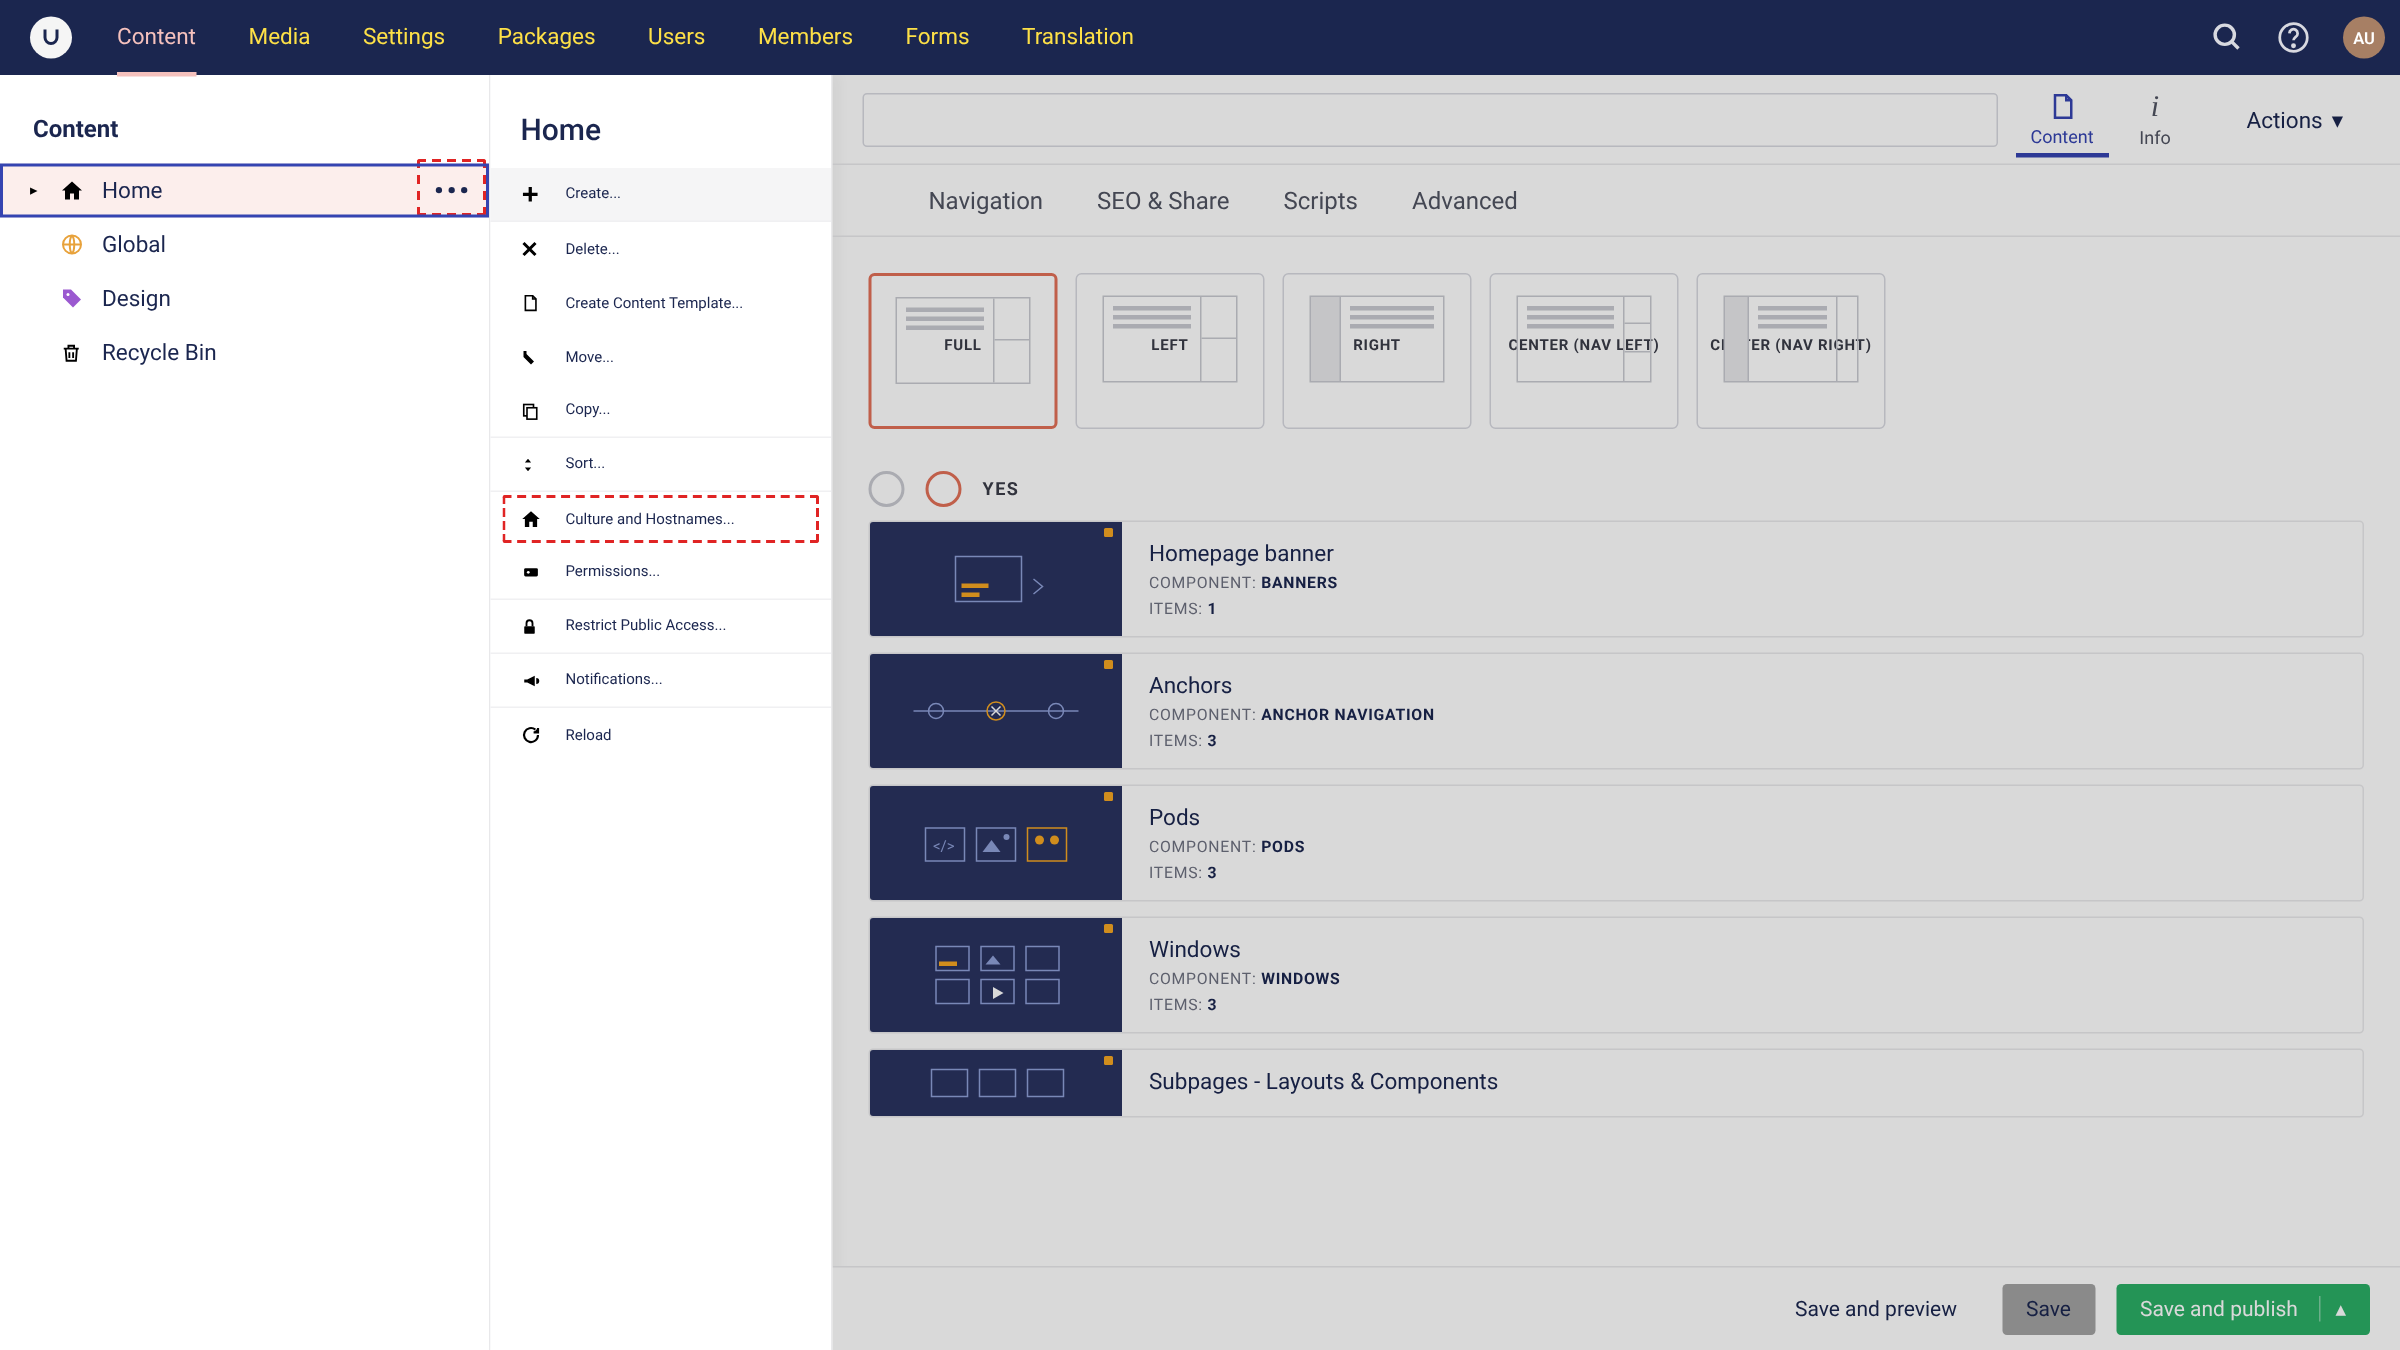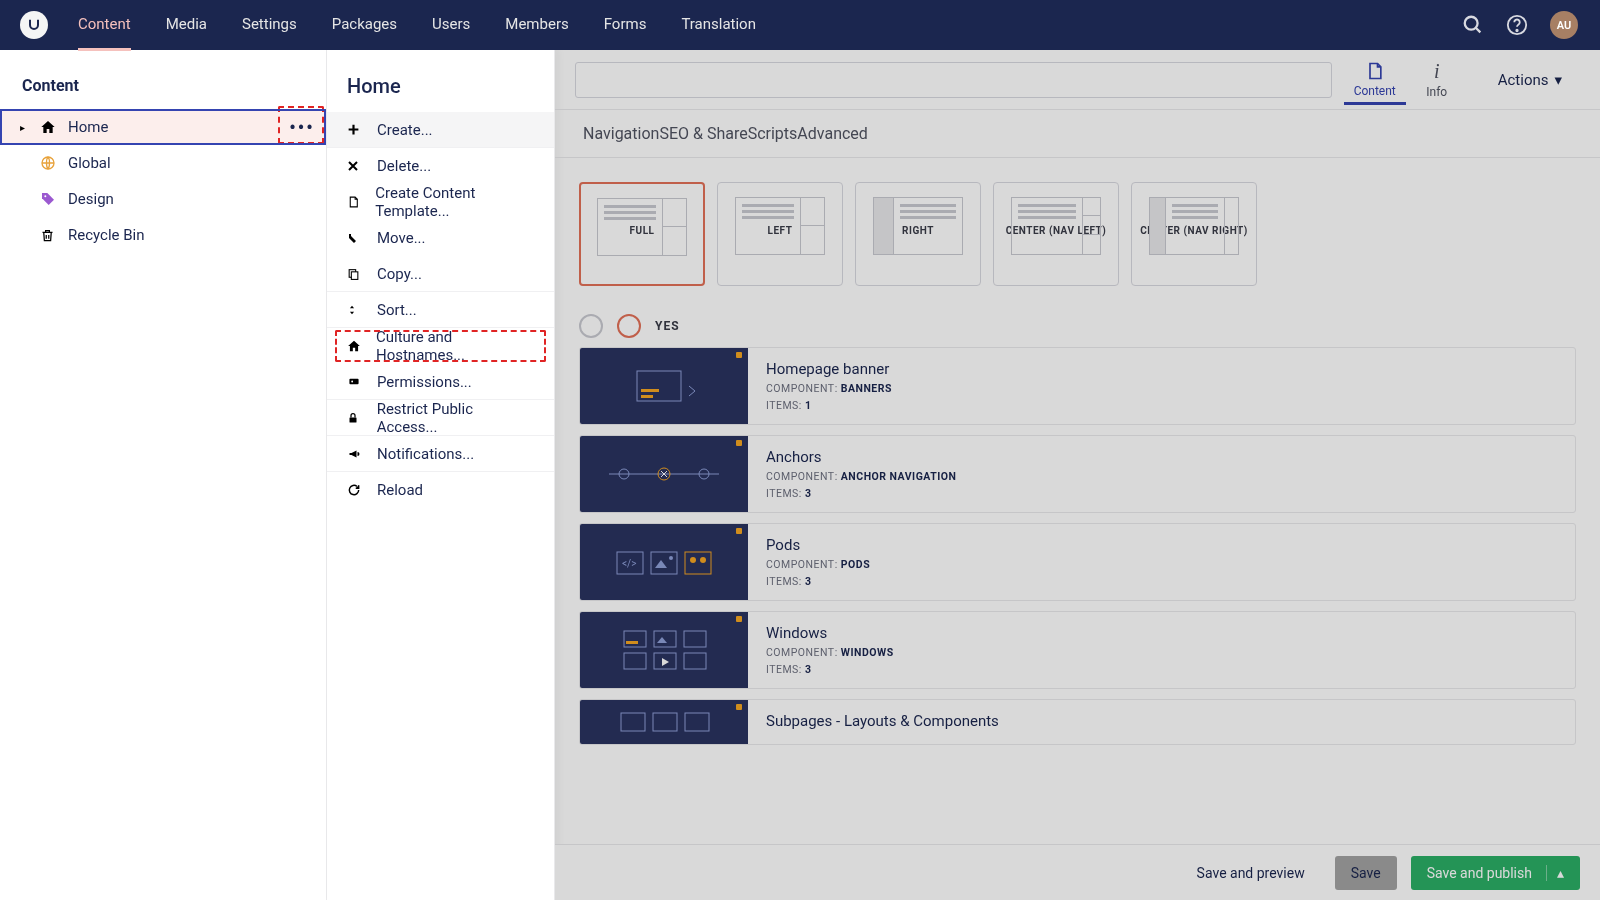--- a/index.html
+++ b/index.html
@@ -1,57 +1,57 @@
 <!DOCTYPE html>
 <html><head>
 <meta charset="utf-8">
 <style>
 * { margin:0; padding:0; box-sizing:border-box; font-family: -apple-system, BlinkMacSystemFont, "Segoe UI", Roboto, "Helvetica Neue", Arial, sans-serif; }
 body { width:1600px; height:900px; overflow:hidden; background:#fff; color:#1b264f; }
 
 .topnav { height:50px; background:#1b264f; display:flex; align-items:center; padding:0 20px; position:relative; }
 .logo { width:28px; height:28px; border-radius:50%; background:#f5f5f5; display:flex; align-items:center; justify-content:center; color:#1b264f; font-weight:700; font-size:16px; }
 .topnav-tabs { display:flex; margin-left:30px; gap:35px; }
-.topnav-tab { color:#e5e5e5; font-size:15px; cursor:pointer; padding:15px 0; }
+.topnav-tab { color:#fde047; font-size:15px; cursor:pointer; padding:15px 0; }
 .topnav-tab.active { color:#f5c1bd; border-bottom:3px solid #f5c1bd; }
-.topnav-right { position:absolute; right:22px; display:flex; align-items:center; gap:22px; }
+.topnav-right { position:absolute; right:10px; display:flex; align-items:center; gap:22px; }
 .tn-icon { width:22px; height:22px; color:#d8d9e0; }
 .avatar { width:28px; height:28px; border-radius:50%; background:#a77f64; color:#fff; display:flex; align-items:center; justify-content:center; font-size:11px; font-weight:600;}
 
 .shell { display:flex; height:850px; }
 .left-col { width:327px; border-right:1px solid #e9e9eb; display:flex; flex-direction:column; }
 .left-col h2 { padding:26px 22px 14px; font-size:16px; font-weight:700; }
 .tree { }
 .tree-item { display:flex; align-items:center; gap:10px; padding:8px 10px 8px 20px; font-size:15px; cursor:pointer; position:relative; height:36px; }
 .tree-item .caret { width:10px; color:#000; font-size:10px;}
 .tree-item .ti-icon { width:18px; text-align:center; }
 .tree-item.selected { background:#fceeec; }
 .tree-item.selected::after{ content:""; position:absolute; inset:0; border:2px solid #3544b1; pointer-events:none;}
 .dots-box { position:absolute; right:6px; top:3px; height:30px; width:36px; display:flex; align-items:center; justify-content:center; font-size:18px; font-weight:700; letter-spacing:2px;}
 .dash-highlight-sm { position:absolute; right:2px; top:-3px; width:46px; height:38px; border:2px dashed #e02424; border-radius:2px; pointer-events:none;}
 
 .context-col { width:228px; border-right:1px solid #e9e9eb; background:#fff; display:flex; flex-direction:column; box-shadow:4px 0 8px rgba(0,0,0,0.04); }
 .context-col h3 { padding:24px 20px 14px; font-size:20px; font-weight:500; }
-.ctx-item { display:flex; align-items:center; gap:14px; padding:0 20px; height:36px; font-size:15px; cursor:pointer; border-bottom:1px solid #f0f0f2; position:relative;}
+.ctx-item { display:flex; align-items:center; gap:14px; padding:0 20px; height:36px; font-size:10px; cursor:pointer; border-bottom:1px solid #f0f0f2; position:relative;}
 .ctx-item.hov { background:#f5f5f6; }
 .ctx-item.noborder{ border-bottom:none;}
 .ctx-icon { width:16px; text-align:center; color:#20232f; }
 .dash-highlight-ctx { position:absolute; left:8px; right:8px; top:2px; bottom:2px; border:2px dashed #e02424; border-radius:2px; pointer-events:none;}
 
 .main { flex:1; position:relative; }
 .overlay { position:absolute; inset:0; background:rgba(0,0,0,0.15); z-index:5; pointer-events:none; }
 .editbar { height:60px; display:flex; align-items:center; padding:12px 20px; gap:12px; border-bottom:1px solid #e9e9eb;}
 .title-input { flex:1; height:36px; border:1px solid #d8d9e0; border-radius:3px; padding:0 12px; font-size:16px; }
 .view-tabs { display:flex; }
 .view-tab { width:62px; text-align:center; padding:6px 0 4px; font-size:12px; color:#515462; cursor:pointer; }
 .view-tab.active { color:#3544b1; border-bottom:3px solid #3544b1; }
 .vt-icon { font-size:20px; display:block; margin-bottom:2px; }
 .actions-btn { padding:0 18px; height:36px; display:flex; align-items:center; gap:6px; font-size:15px; cursor:pointer; }
 
-.tabs2 { display:flex; padding:14px 24px; font-size:16px; color:#515462; border-bottom:1px solid #e9e9eb;}
+.tabs2 { display:flex; gap:36px; padding:14px 24px; font-size:16px; color:#515462; border-bottom:1px solid #e9e9eb;}
 .tabs2 .t2.active { color:#1b264f; font-weight:500; }
 
 .body-area { padding:24px; }
 .layouts { display:flex; gap:12px; margin-bottom:28px;}
 .layout-card { width:126px; height:104px; border:1px solid #d8d9e0; border-radius:4px; display:flex; flex-direction:column; align-items:center; justify-content:center; padding-bottom:8px; cursor:pointer; position:relative;}
 .layout-card.sel { border:2px solid #e27058; }
 .layout-lbl { font-size:10px; font-weight:700; letter-spacing:0.5px; color:#3a3c48;}
 .layout-thumb { width:90px; height:58px; border:1px solid #c8c9d0; position:absolute; top:14px; display:flex;}
 .lh-bars{ flex:1; padding:6px; display:flex; flex-direction:column; gap:3px;}
 .lh-bars span{height:3px; background:#c8c9d0;}

